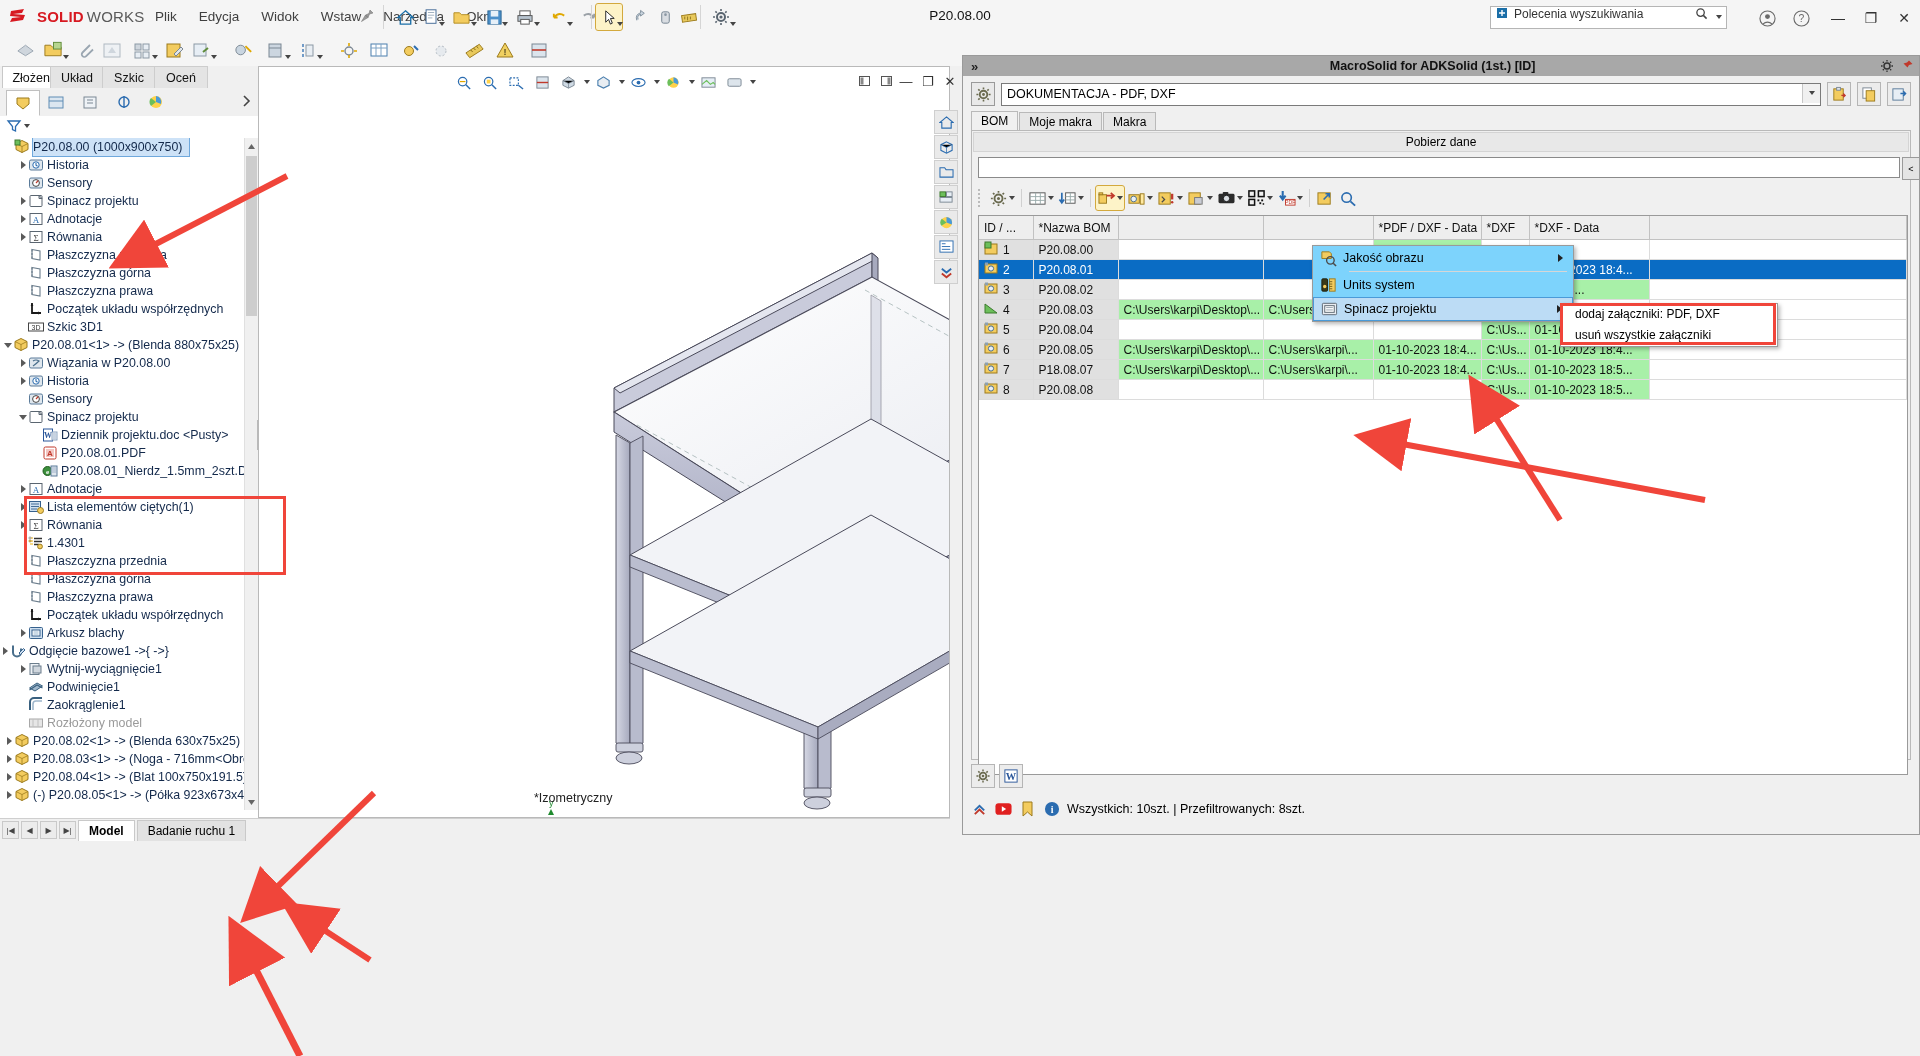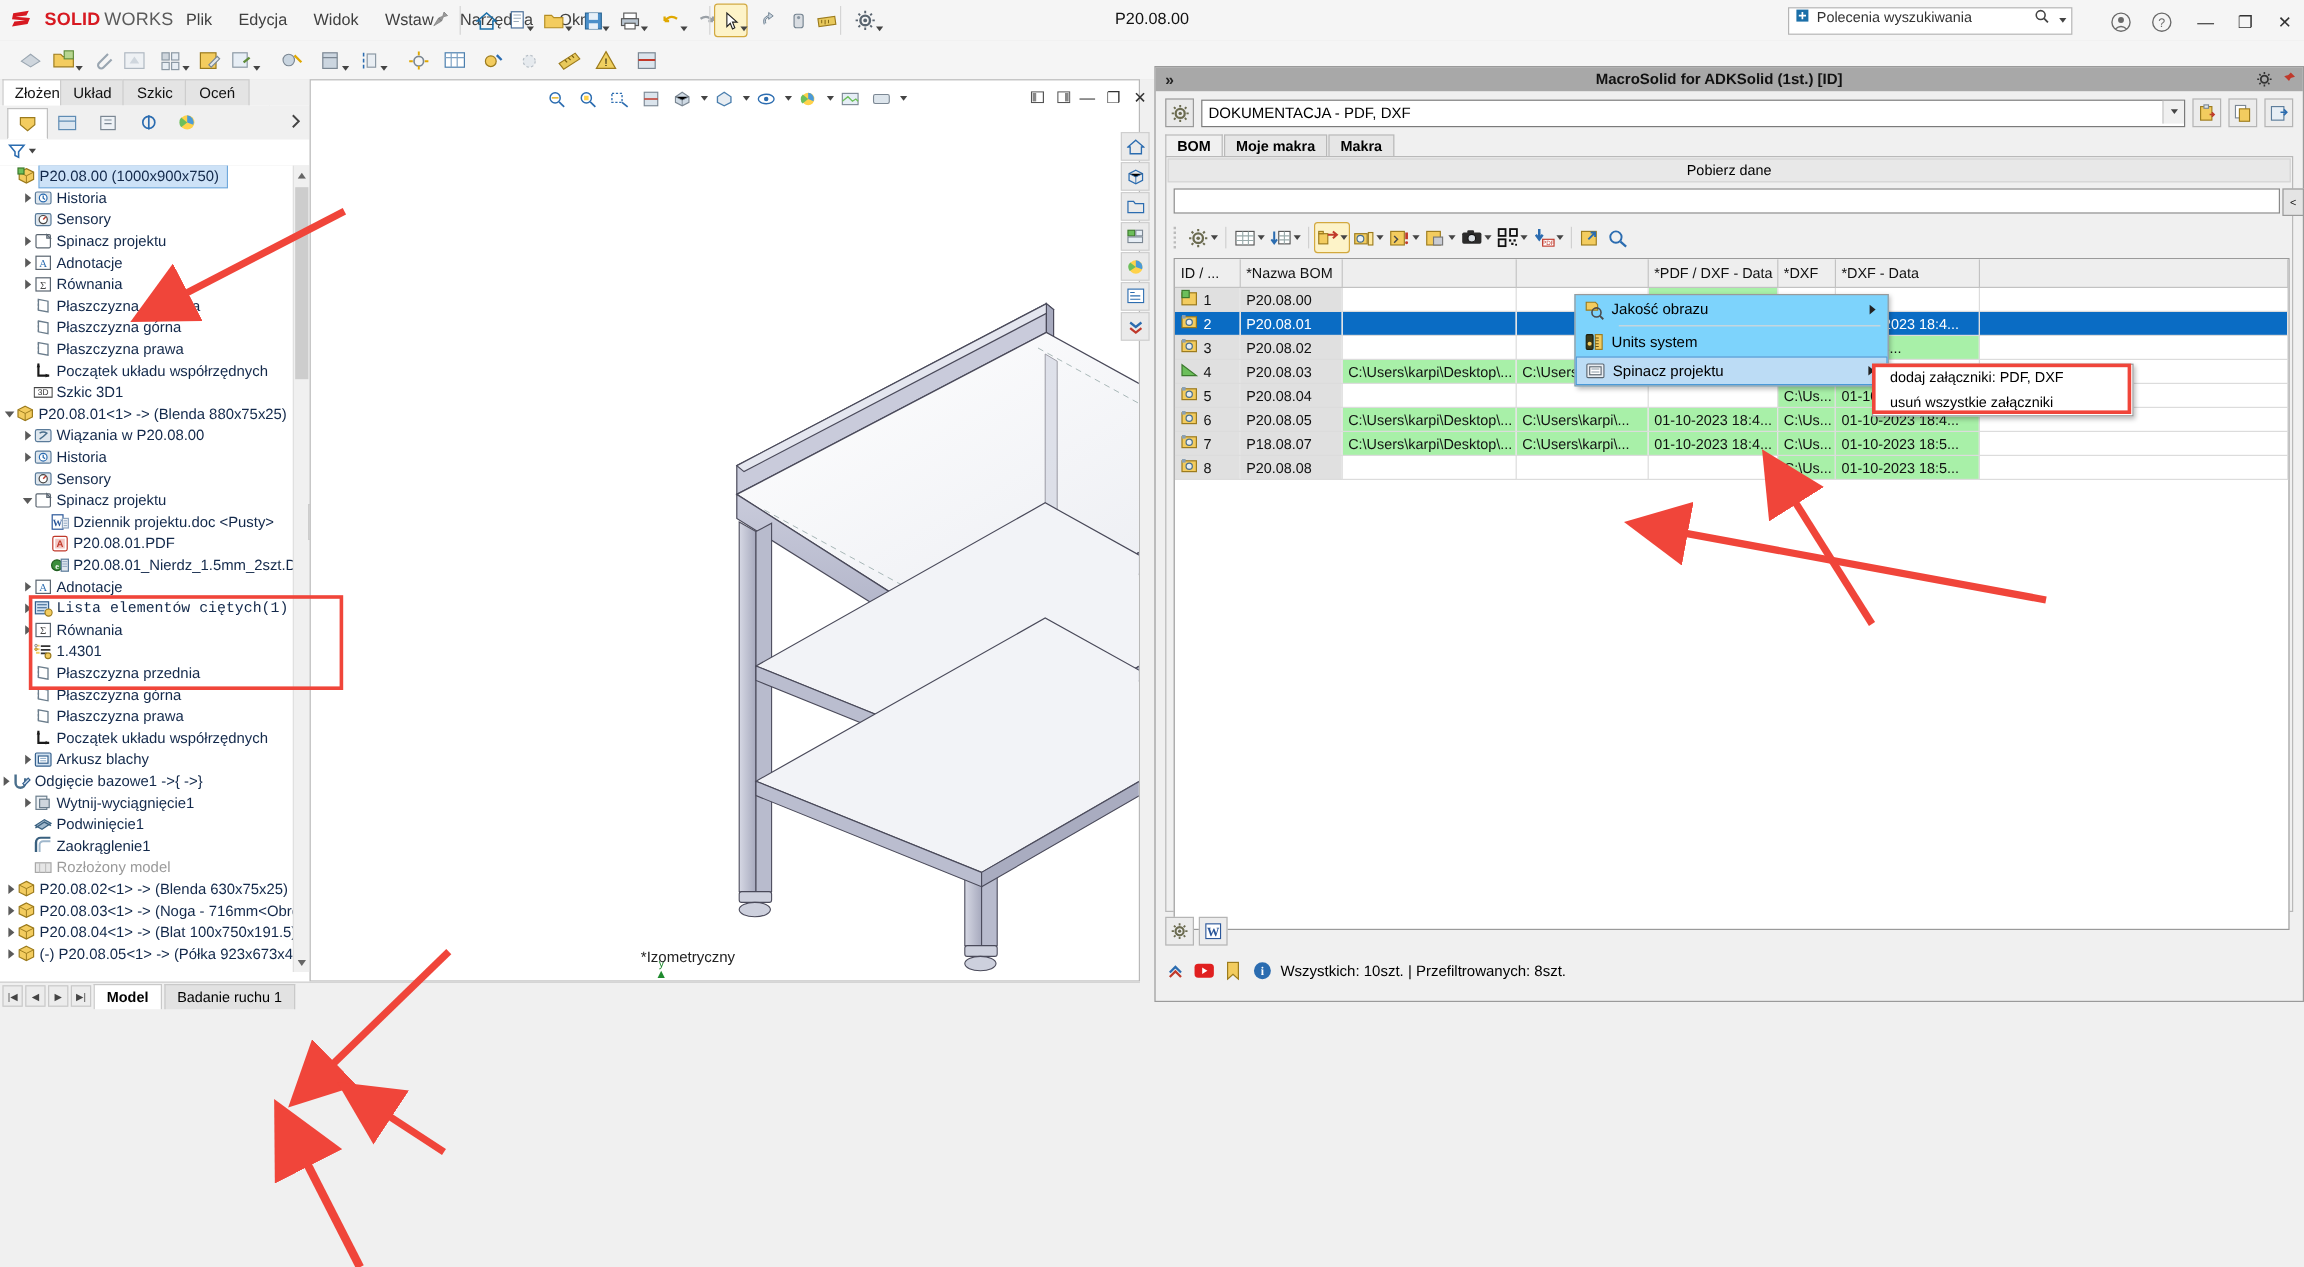--- a/index.html
+++ b/index.html
@@ -81,21 +81,21 @@
   .macro{position:absolute;left:962px;top:55px;width:958px;height:780px;background:#f0f0f0;border:1px solid #9a9a9a;box-sizing:border-box;}
   .macro-title{position:absolute;left:0;top:0;width:956px;height:20px;background:#a8a8a8;display:flex;align-items:center;}
   .macro-title .chev{padding:0 8px;font-weight:bold;font-size:13px;color:#222;}
   .macro-title .txt{flex:1;text-align:center;font-weight:bold;font-size:12.5px;color:#111;}
   .macro-title .tool{width:16px;height:16px;margin-right:4px;display:flex;align-items:center;justify-content:center;}
   .mrow1{position:absolute;left:8px;top:26px;width:940px;height:24px;display:flex;align-items:center;gap:6px;}
   .gearbtn{width:22px;height:22px;border:1px solid #9a9a9a;background:#e9e9e9;display:flex;align-items:center;justify-content:center;}
   .combo{flex:1;height:21px;background:#fff;border:1px solid #7a7a7a;display:flex;align-items:center;font-size:12.5px;padding-left:5px;position:relative;}
   .combo .cbtn{position:absolute;right:0;top:0;width:17px;height:19px;background:#f0f0f0;border-left:1px solid #c7c7c7;display:flex;align-items:center;justify-content:center;}
   .iconbtn{width:22px;height:22px;border:1px solid #b5b5b5;background:#ececec;display:flex;align-items:center;justify-content:center;}
-  .mtabs{position:absolute;left:8px;top:56px;height:19px;display:flex;align-items:flex-start;font-weight:bold;}
+  .mtabs{position:absolute;left:8px;top:56px;height:19px;display:flex;align-items:center;}
   .mtab{height:18px;line-height:18px;padding:0 9px;font-size:12px;border:1px solid #b9b9b9;background:#e6e6e6;margin-right:1px;}
   .mtab.act{background:#f0f0f0;border-bottom-color:#f0f0f0;height:19px;line-height:19px;}
   .mpanel{position:absolute;left:8px;top:74px;width:940px;height:630px;background:#f0f0f0;border:1px solid #b9b9b9;box-sizing:border-box;}
   .pobierz{position:absolute;left:1px;top:1px;width:936px;height:20px;background:#e8e8e8;border:1px solid #d4d4d4;box-sizing:border-box;text-align:center;font-size:12px;line-height:18px;}
   .mfield{position:absolute;left:6px;top:26px;width:920px;height:19px;background:#fff;border:1px solid #8a8a8a;}
   .mfield-btn{position:absolute;left:930px;top:26px;width:16px;height:21px;background:#e4e4e4;border:1px solid #9a9a9a;display:flex;align-items:center;justify-content:center;font-size:9px;}
   .mtoolbar{position:absolute;left:6px;top:54px;width:930px;height:26px;display:flex;align-items:center;gap:2px;}
   .mtb{height:24px;display:flex;align-items:center;padding:0 1px;border-radius:2px;}
   .mtb.pressed{background:#fdf3c8;outline:1px solid #d3a93d;}
   .grip{width:4px;height:18px;border-left:2px dotted #bbb;margin-right:2px;}
@@ -666,21 +666,21 @@
             <span class="arrow-r"></span>
           </span>
           <span class="ico">
             <svg width="16" height="16" viewBox="0 0 16 16">
               <rect x="2" y="2.5" width="12" height="11" fill="#fff" stroke="#5a6570"></rect>
               <text x="8" y="11.5" font-size="9" text-anchor="middle" fill="#2b6cb0" font-family="Liberation Serif">A</text>
             </svg>
           </span>
           <span class="lbl">Adnotacje</span>
         </div>
-        <div class="trow" style="padding-left: 18px; font-family: Liberation Mono, monospace;">
+        <div class="trow" style="padding-left: 18px;">
           <span class="exp">
             <span class="arrow-r"></span>
           </span>
           <span class="ico">
             <svg width="16" height="16" viewBox="0 0 16 16">
               <rect x="1.5" y="2.5" width="11" height="10" fill="#cfe0f0" stroke="#36618e"></rect>
               <path d="M3 5h8M3 7.5h8M3 10h6" stroke="#36618e" stroke-width=".9"></path>
               <circle cx="12.5" cy="11.5" r="3" fill="#f3cc5f" stroke="#9c7b1d"></circle>
             </svg>
           </span>

